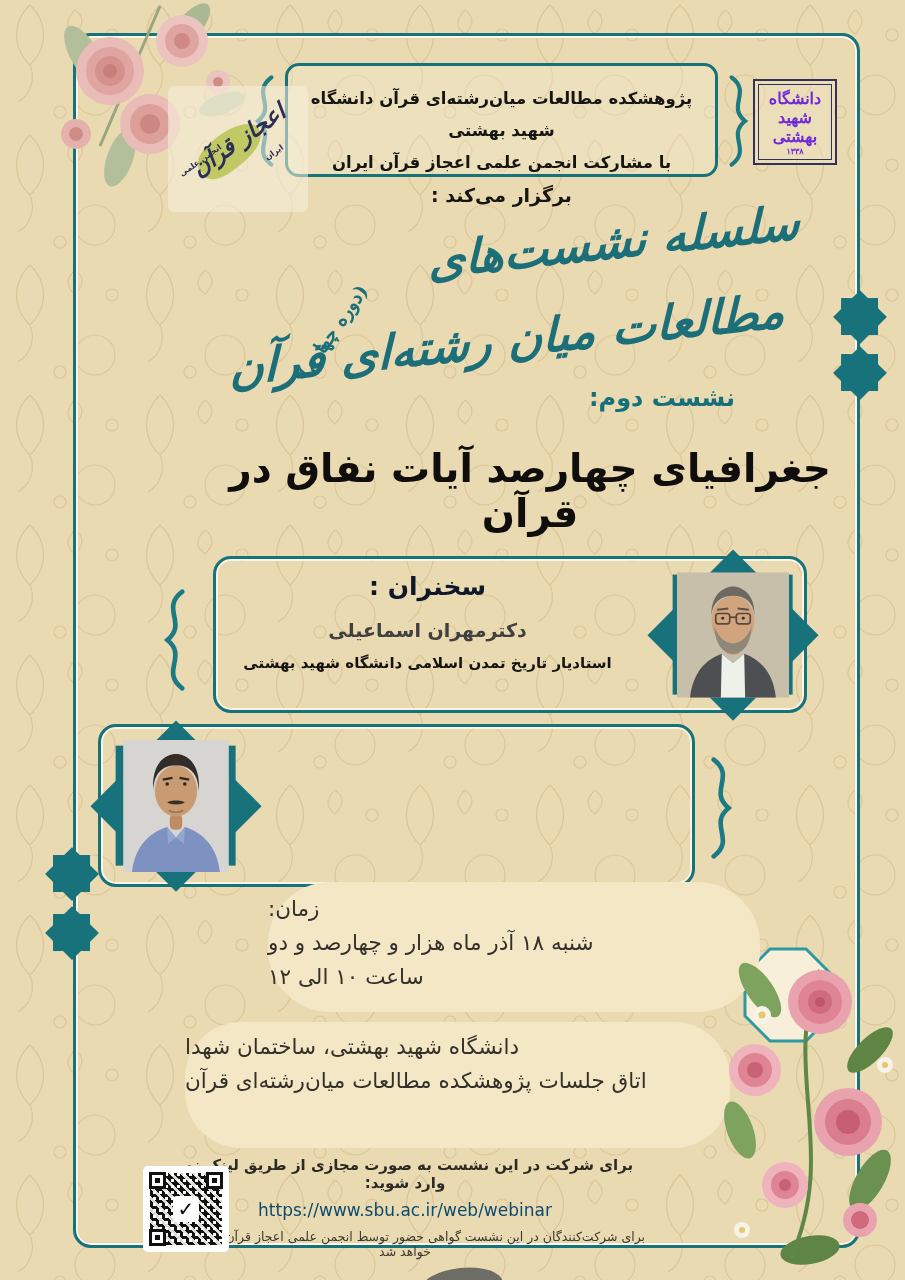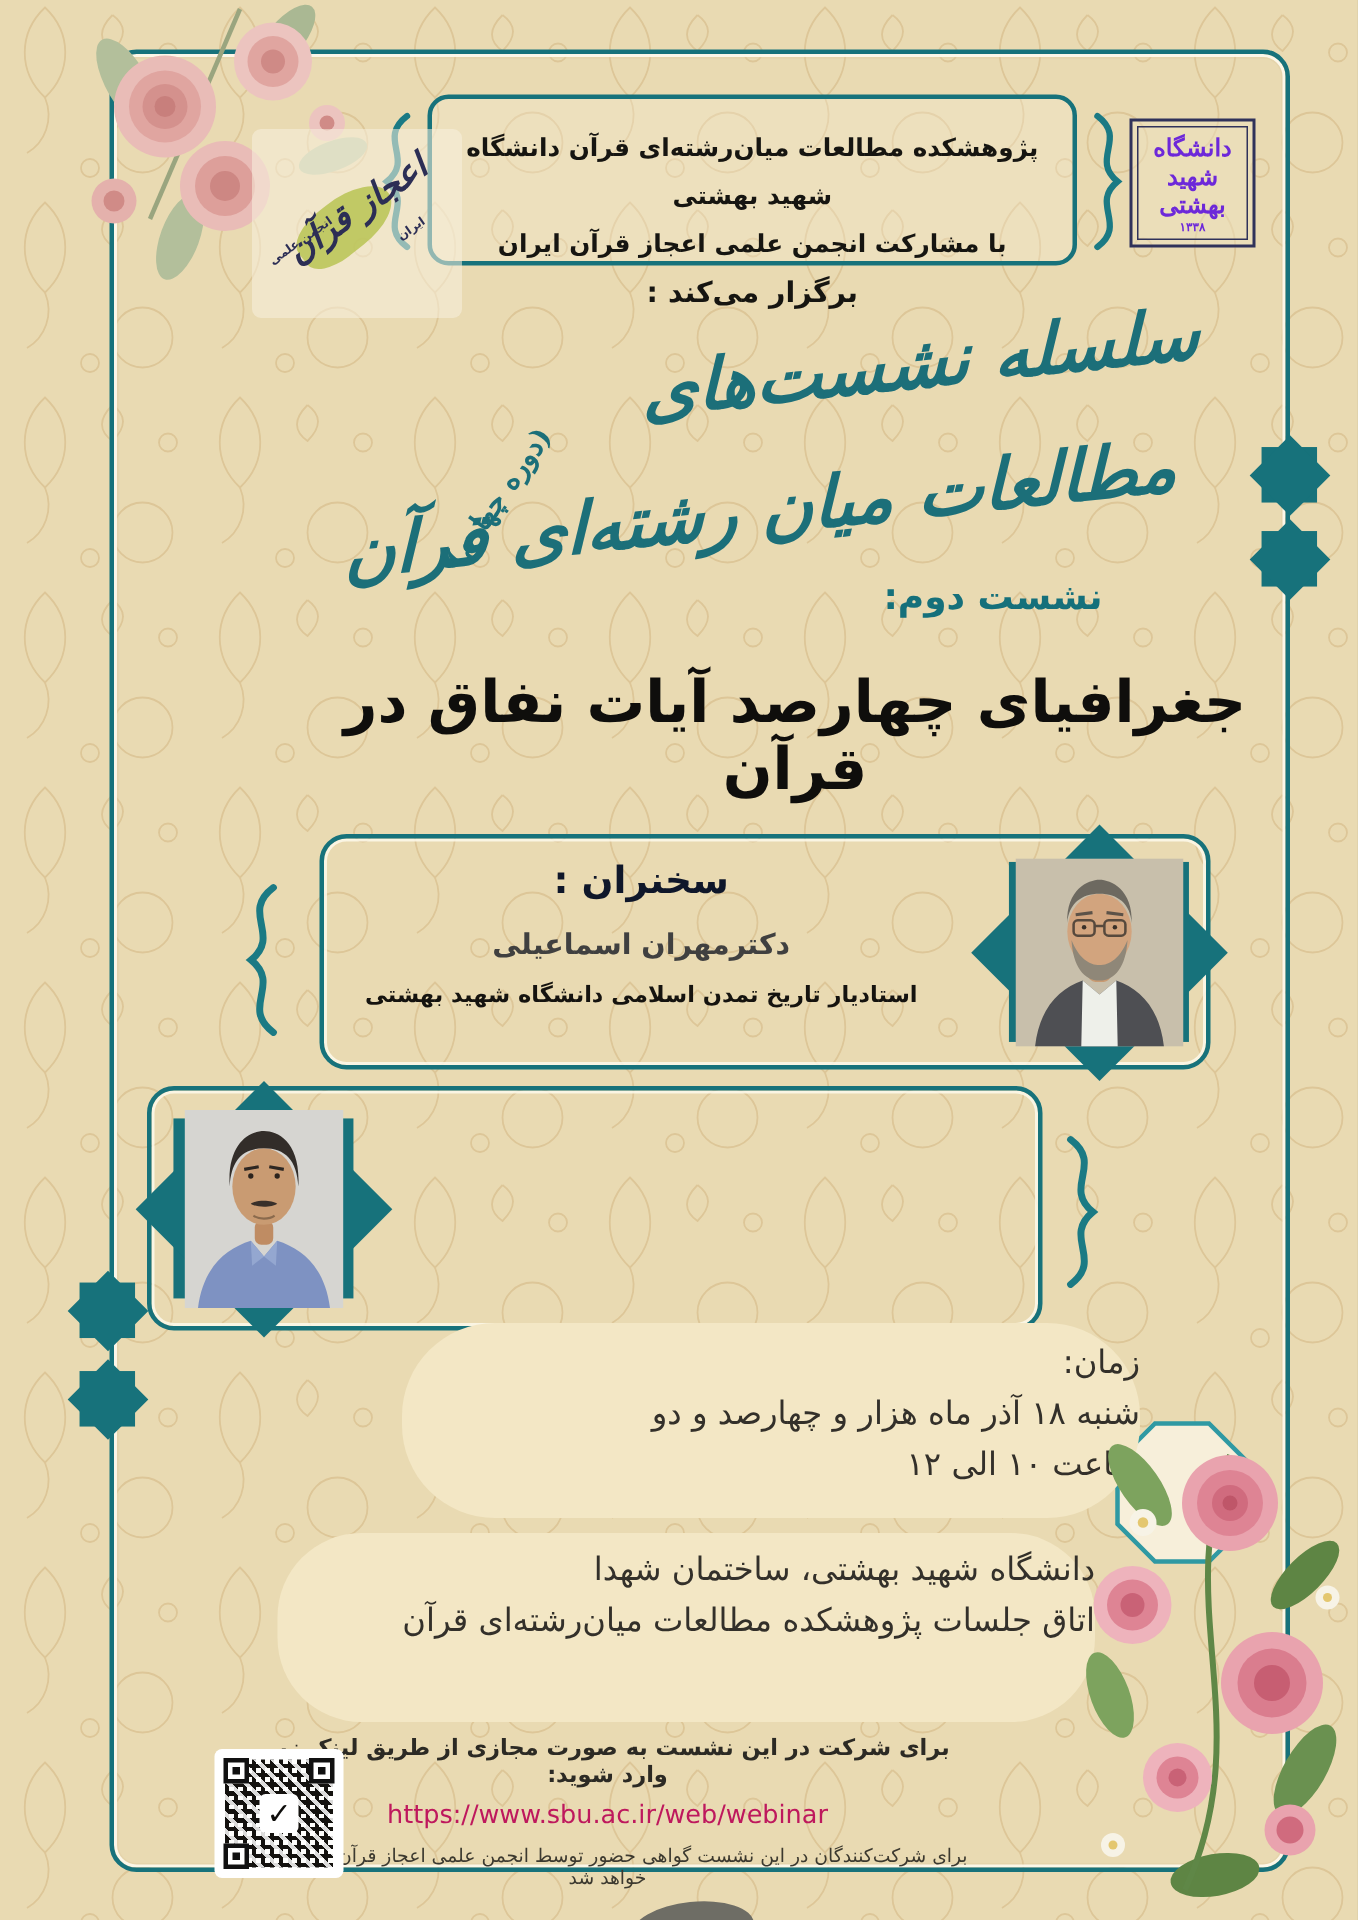--- a/index.html
+++ b/index.html
@@ -108,31 +108,31 @@
   .portrait { position:absolute; left:50%; top:50%; transform:translate(-50%,-50%); z-index:4; }
 
   .deco-star { width:55px; height:55px; z-index:2; }
   .st-l1 { left:44px;  top:846px; }
   .st-l2 { left:44px;  top:905px; }
   .st-r1 { left:832px; top:289px; }
   .st-r2 { left:832px; top:345px; }
 
   
   .info-box {
-    position:absolute; background:#f3e7c5; text-align:right; z-index:2;
+    position:absolute; background:#f3e7c5; text-align:left; z-index:2;
     color:#33302a; font-size:21.5px; line-height:34px;
   }
   .time-box { left:268px; top:882px; width:492px; height:130px; border-radius:62px; padding-top:10px; }
   .loc-box  { left:185px; top:1022px; width:545px; height:126px; border-radius:56px; padding-top:8px; }
   .info-line { white-space:nowrap; }
 
   
   .footer { position:absolute; left:160px; top:1156px; width:490px; text-align:center; z-index:2; color:#2c2a24; }
   .f-join { font-size:15px; font-weight:600; margin-bottom:8px; }
-  .f-link { font-size:17px; direction:ltr; unicode-bidi:embed; color:#be185d; margin-bottom:9px; font-weight:500; }
+  .f-link { font-size:17px; direction:ltr; unicode-bidi:embed; color:#0c4a6e; margin-bottom:9px; font-weight:500; }
   .f-cert { font-size:12.5px; color:#3c392f; }
 
   
   .qr { position:absolute; left:143px; top:1166px; width:86px; height:86px; background:#fff;
         border-radius:5px; z-index:3; padding:7px; }
   .qr-noise {
     position:absolute; inset:7px;
     background:
       repeating-linear-gradient(45deg, rgba(255,255,255,.85) 0 3px, transparent 3px 8px),
       repeating-linear-gradient(0deg, #14120f 0 3px, transparent 3px 6px),

